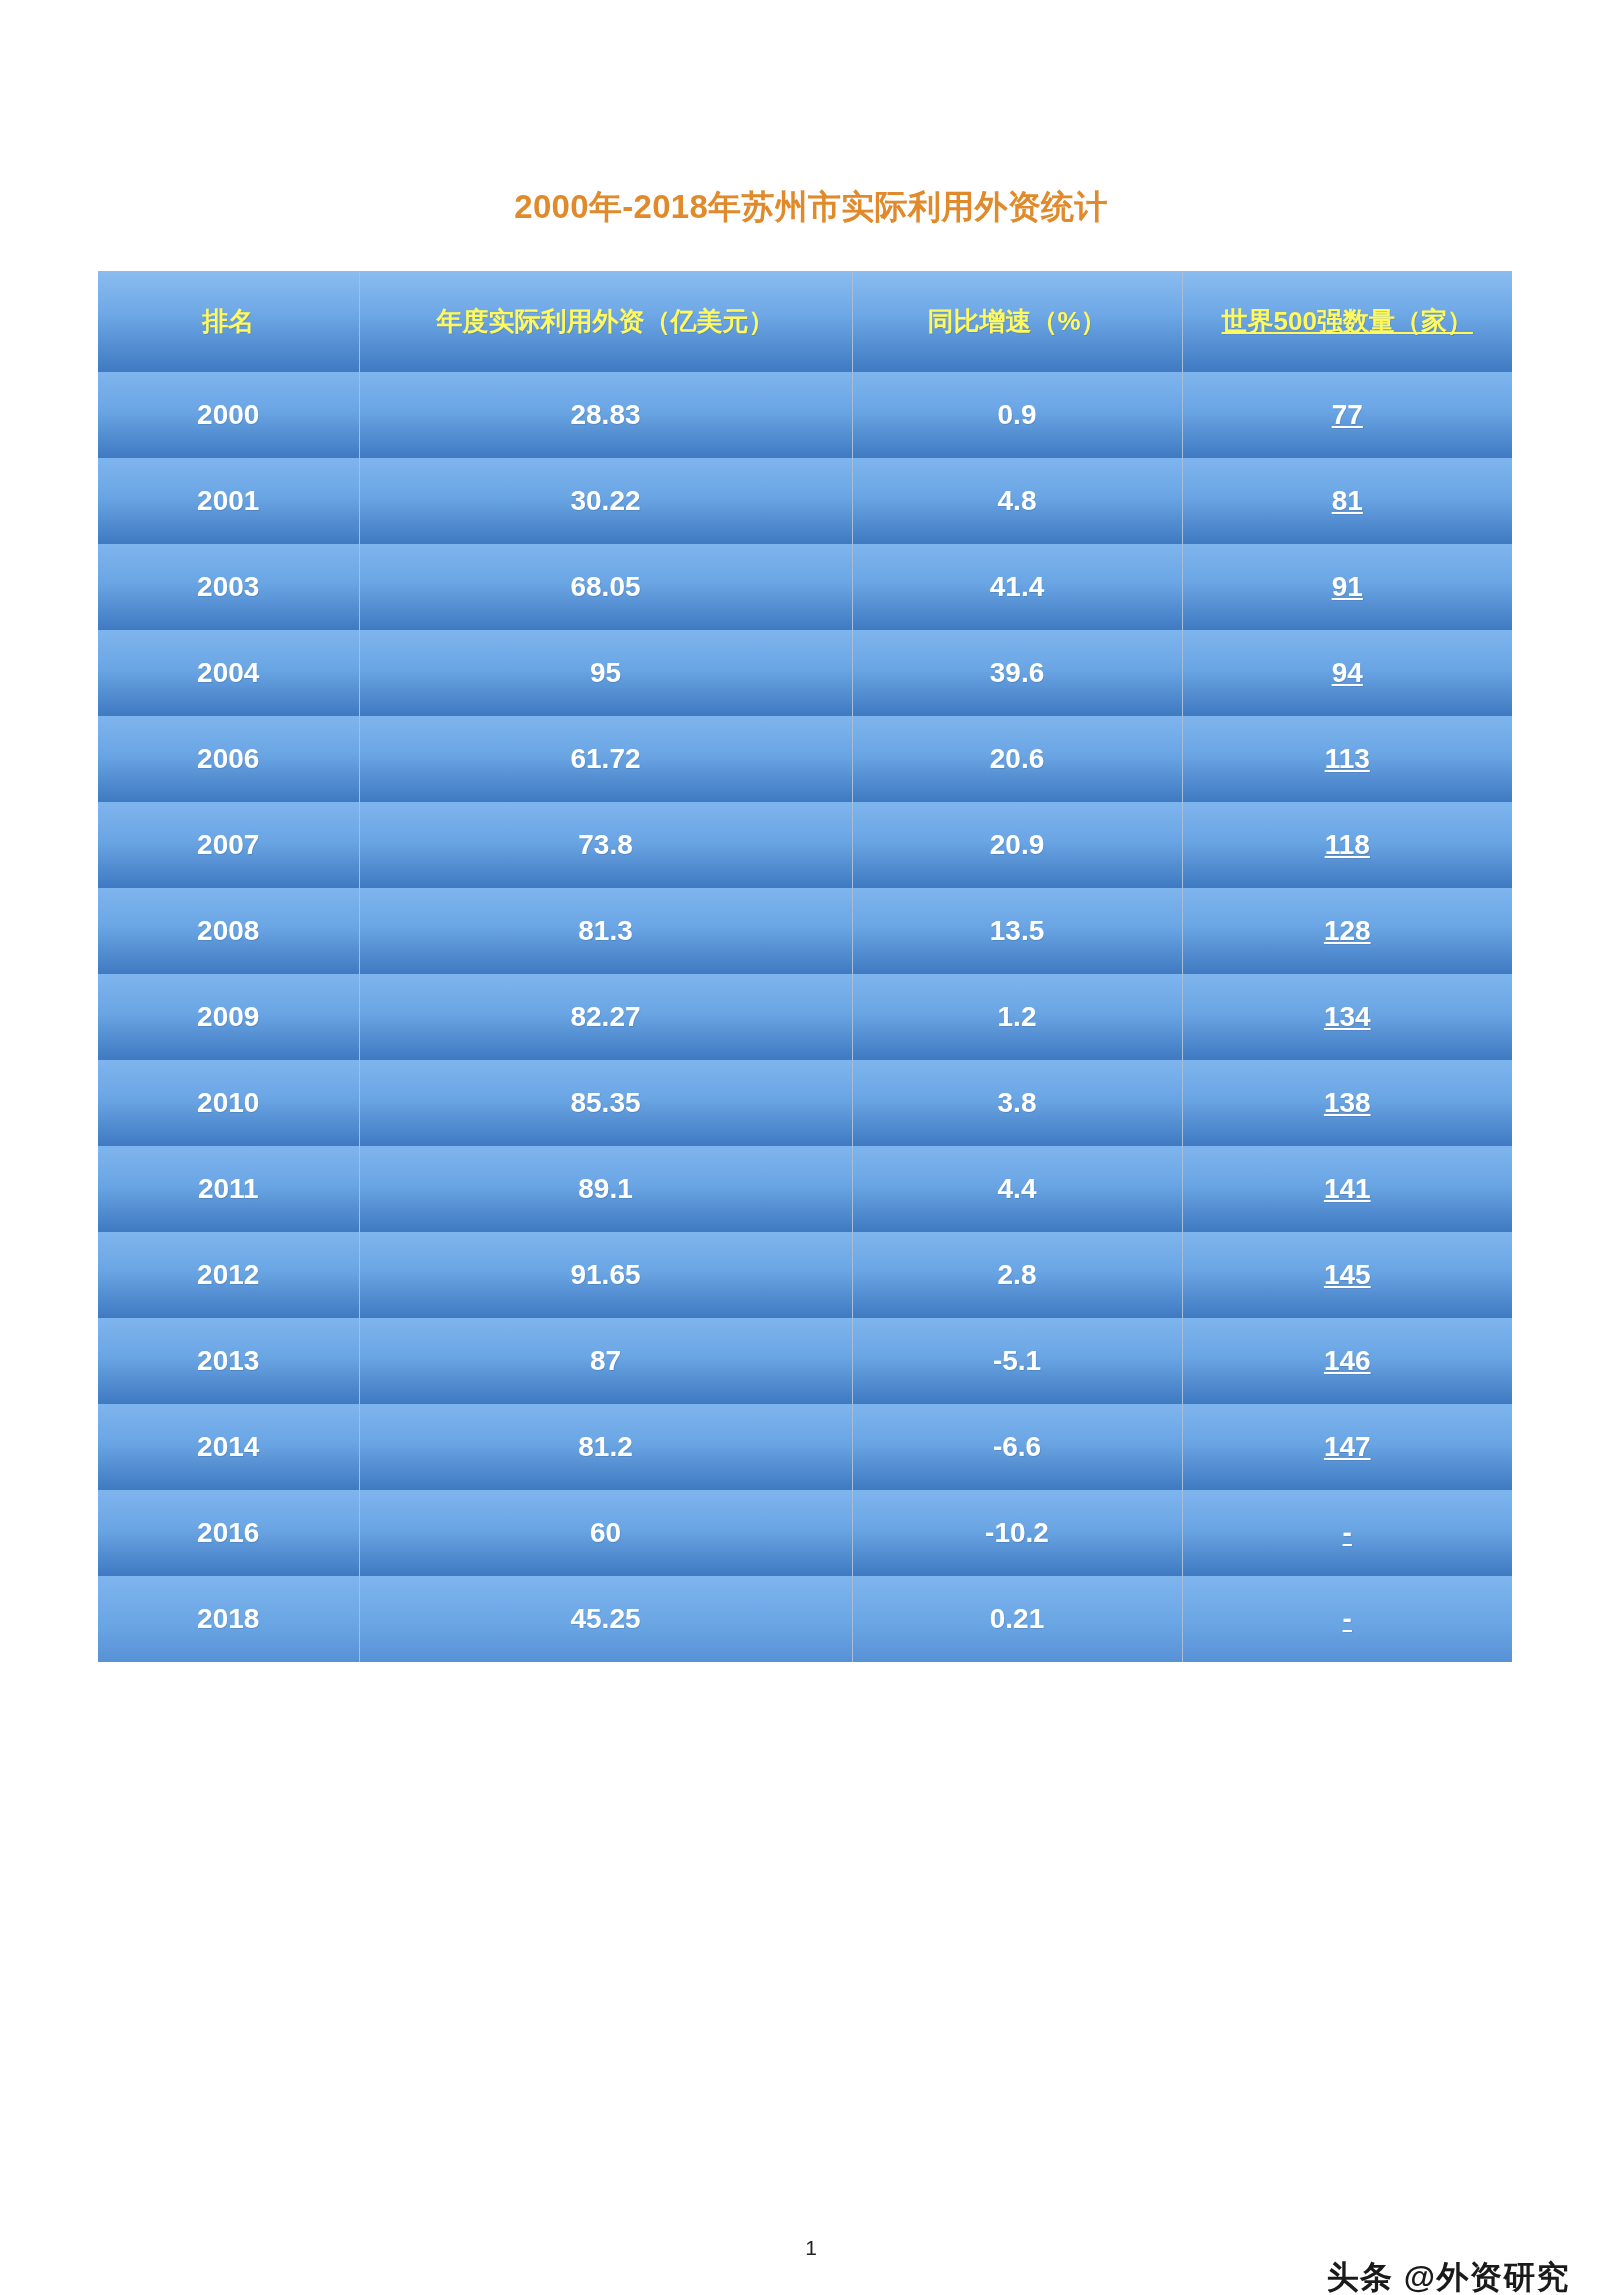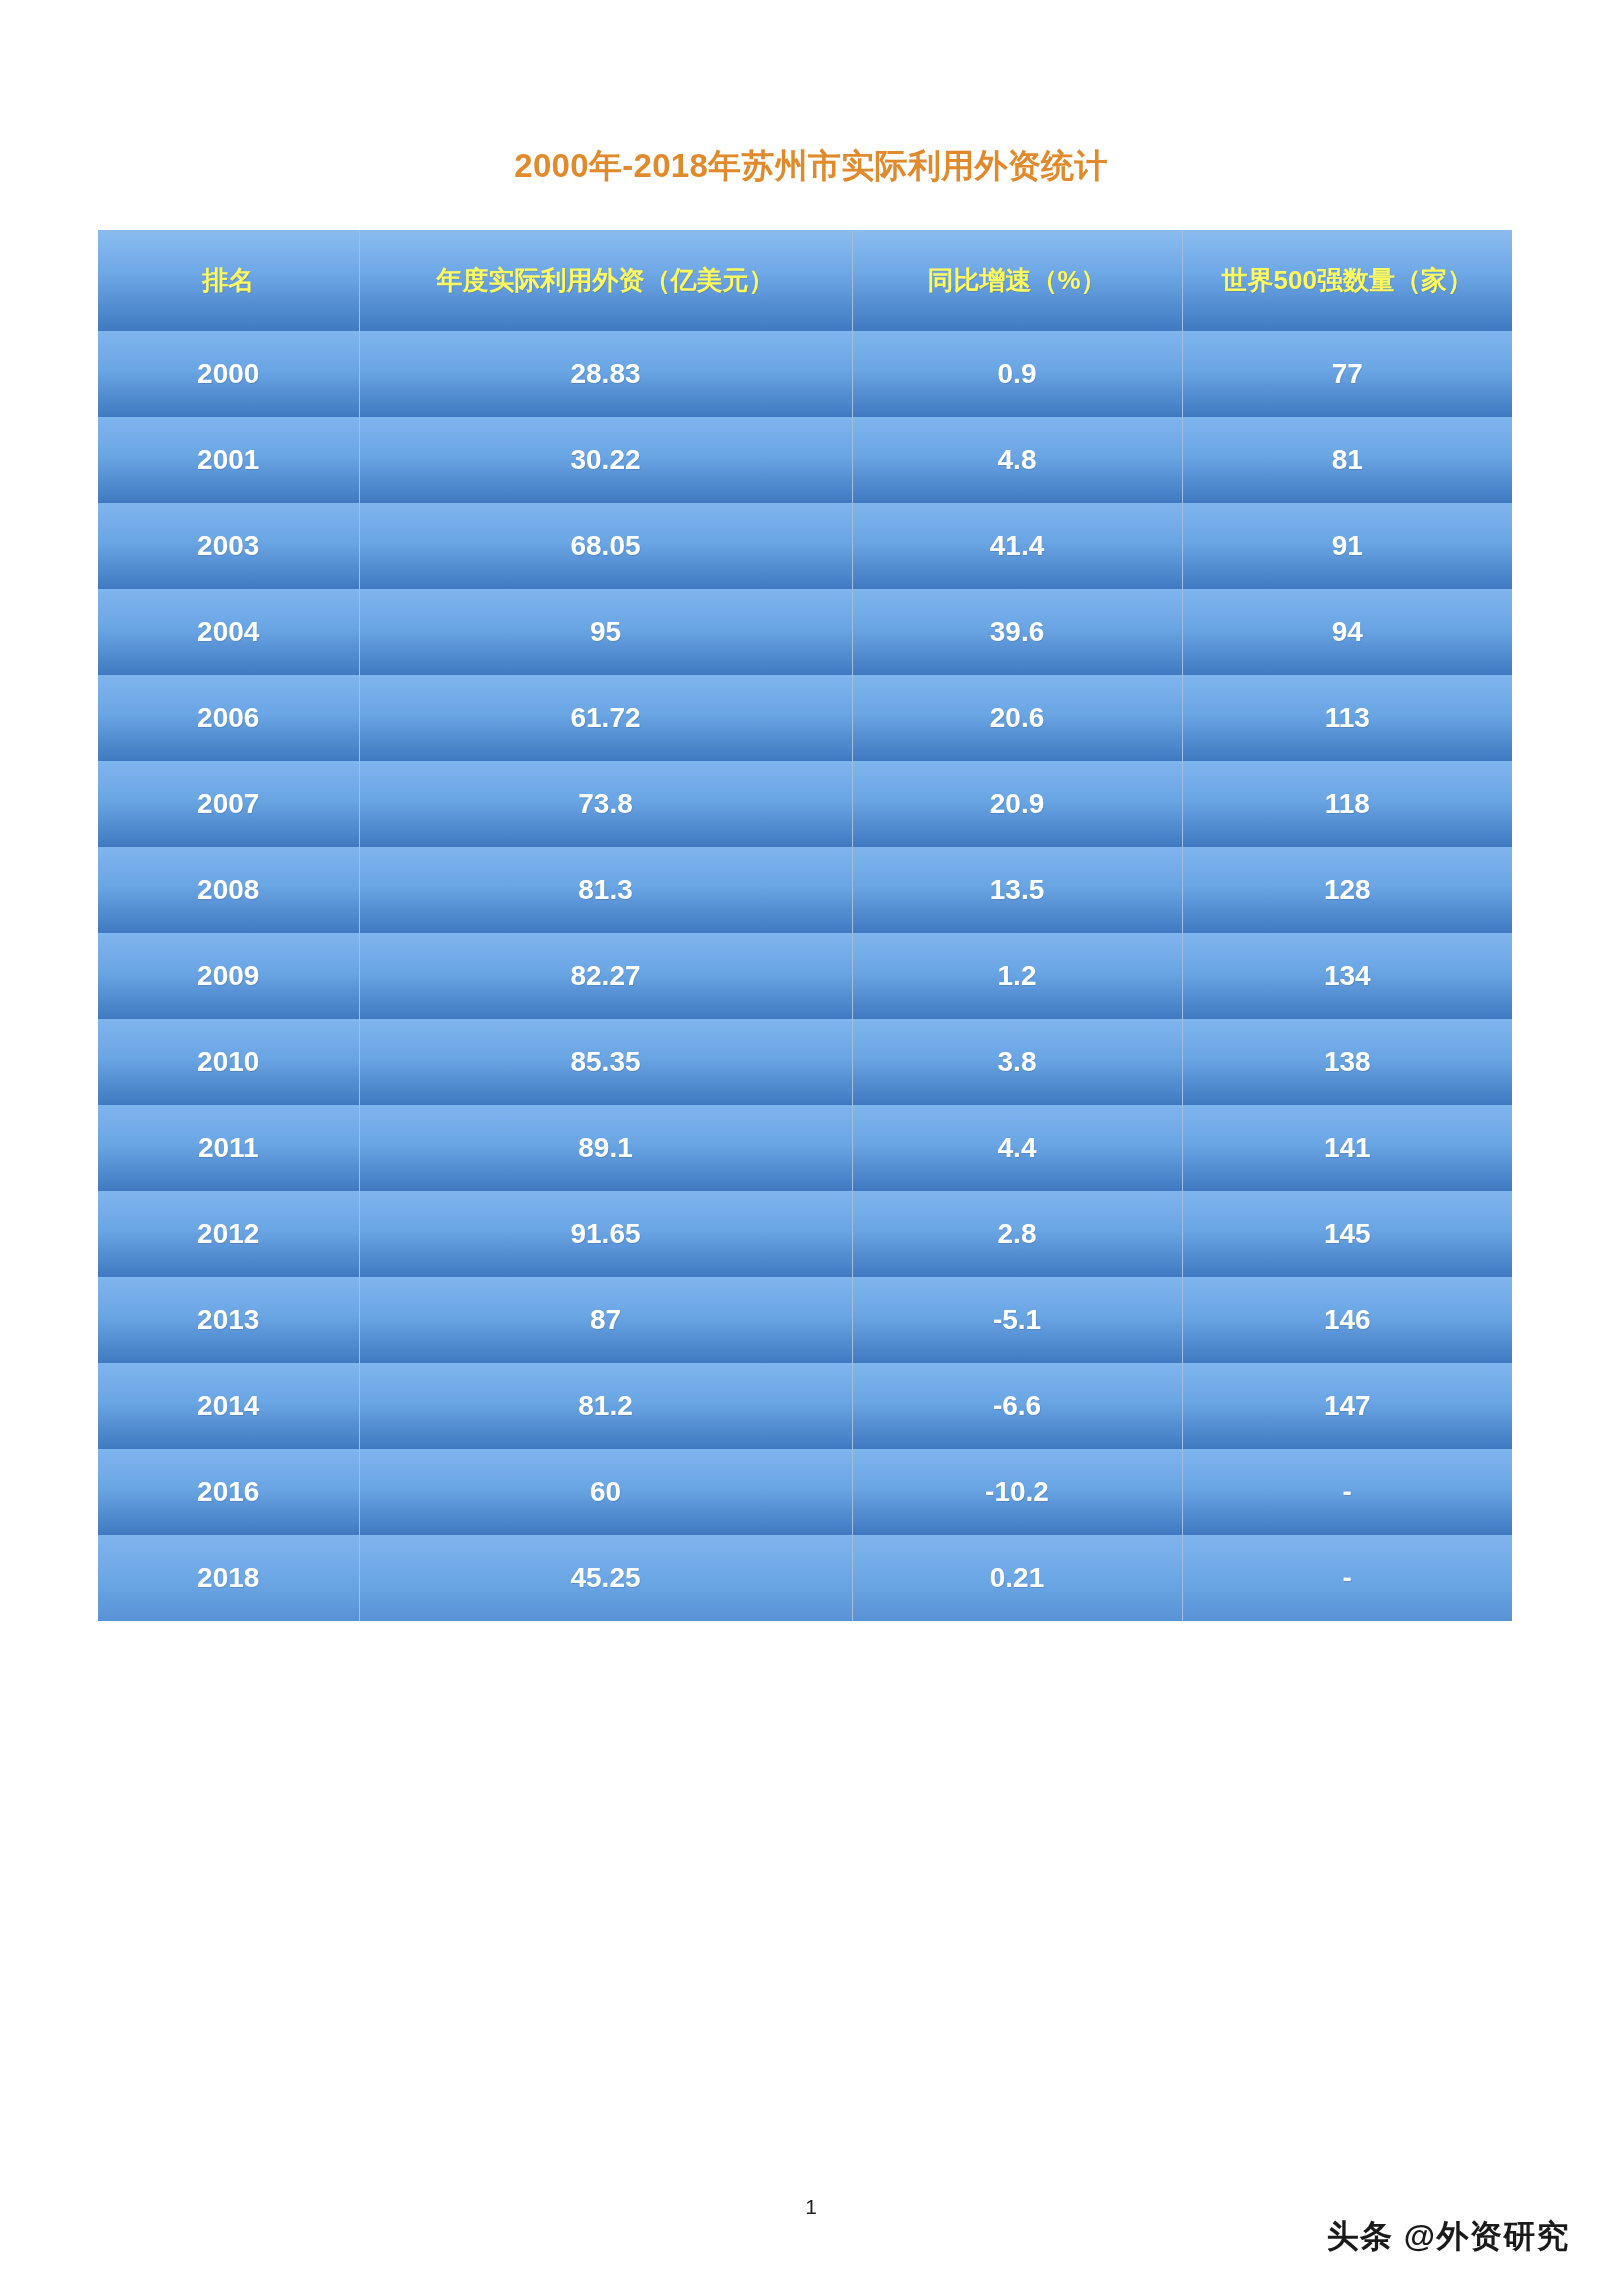--- a/index.html
+++ b/index.html
@@ -12,20 +12,21 @@
     height: 2295px;
     font-family: "Liberation Sans", "DejaVu Sans", sans-serif;
     position: relative;
     overflow: hidden;
   }
 
   .page {
     position: absolute;
     inset: 0;
     background: #ffffff;
+    margin-top: 41px;
   }
 
   
   .doc-title {
     position: absolute;
     left: 0;
     right: 0;
     top: 146px;
     text-align: center;
     font-size: 33px;
@@ -55,21 +56,21 @@
     border-right: 1px solid #a9bdd6;
     border-top: 0;
     border-bottom: 0;
     text-align: center;
     vertical-align: middle;
     padding: 0;
   }
   .stat-table th:first-child,
   .stat-table td:first-child { border-left: 0; }
   .stat-table th:last-child,
-  .stat-table td:last-child { border-right: 0; }
+  .stat-table td:last-child { border-right: 0; text-decoration: underline; }
 
   thead tr {
     background: linear-gradient(to bottom, #8BBCF0 0%, #6EA8E6 42%, #3F7AC2 100%);
   }
   thead th {
     height: 101px;
     color: #FFF95E;
     font-size: 26px;
     font-weight: bold;
     line-height: 1.25;

